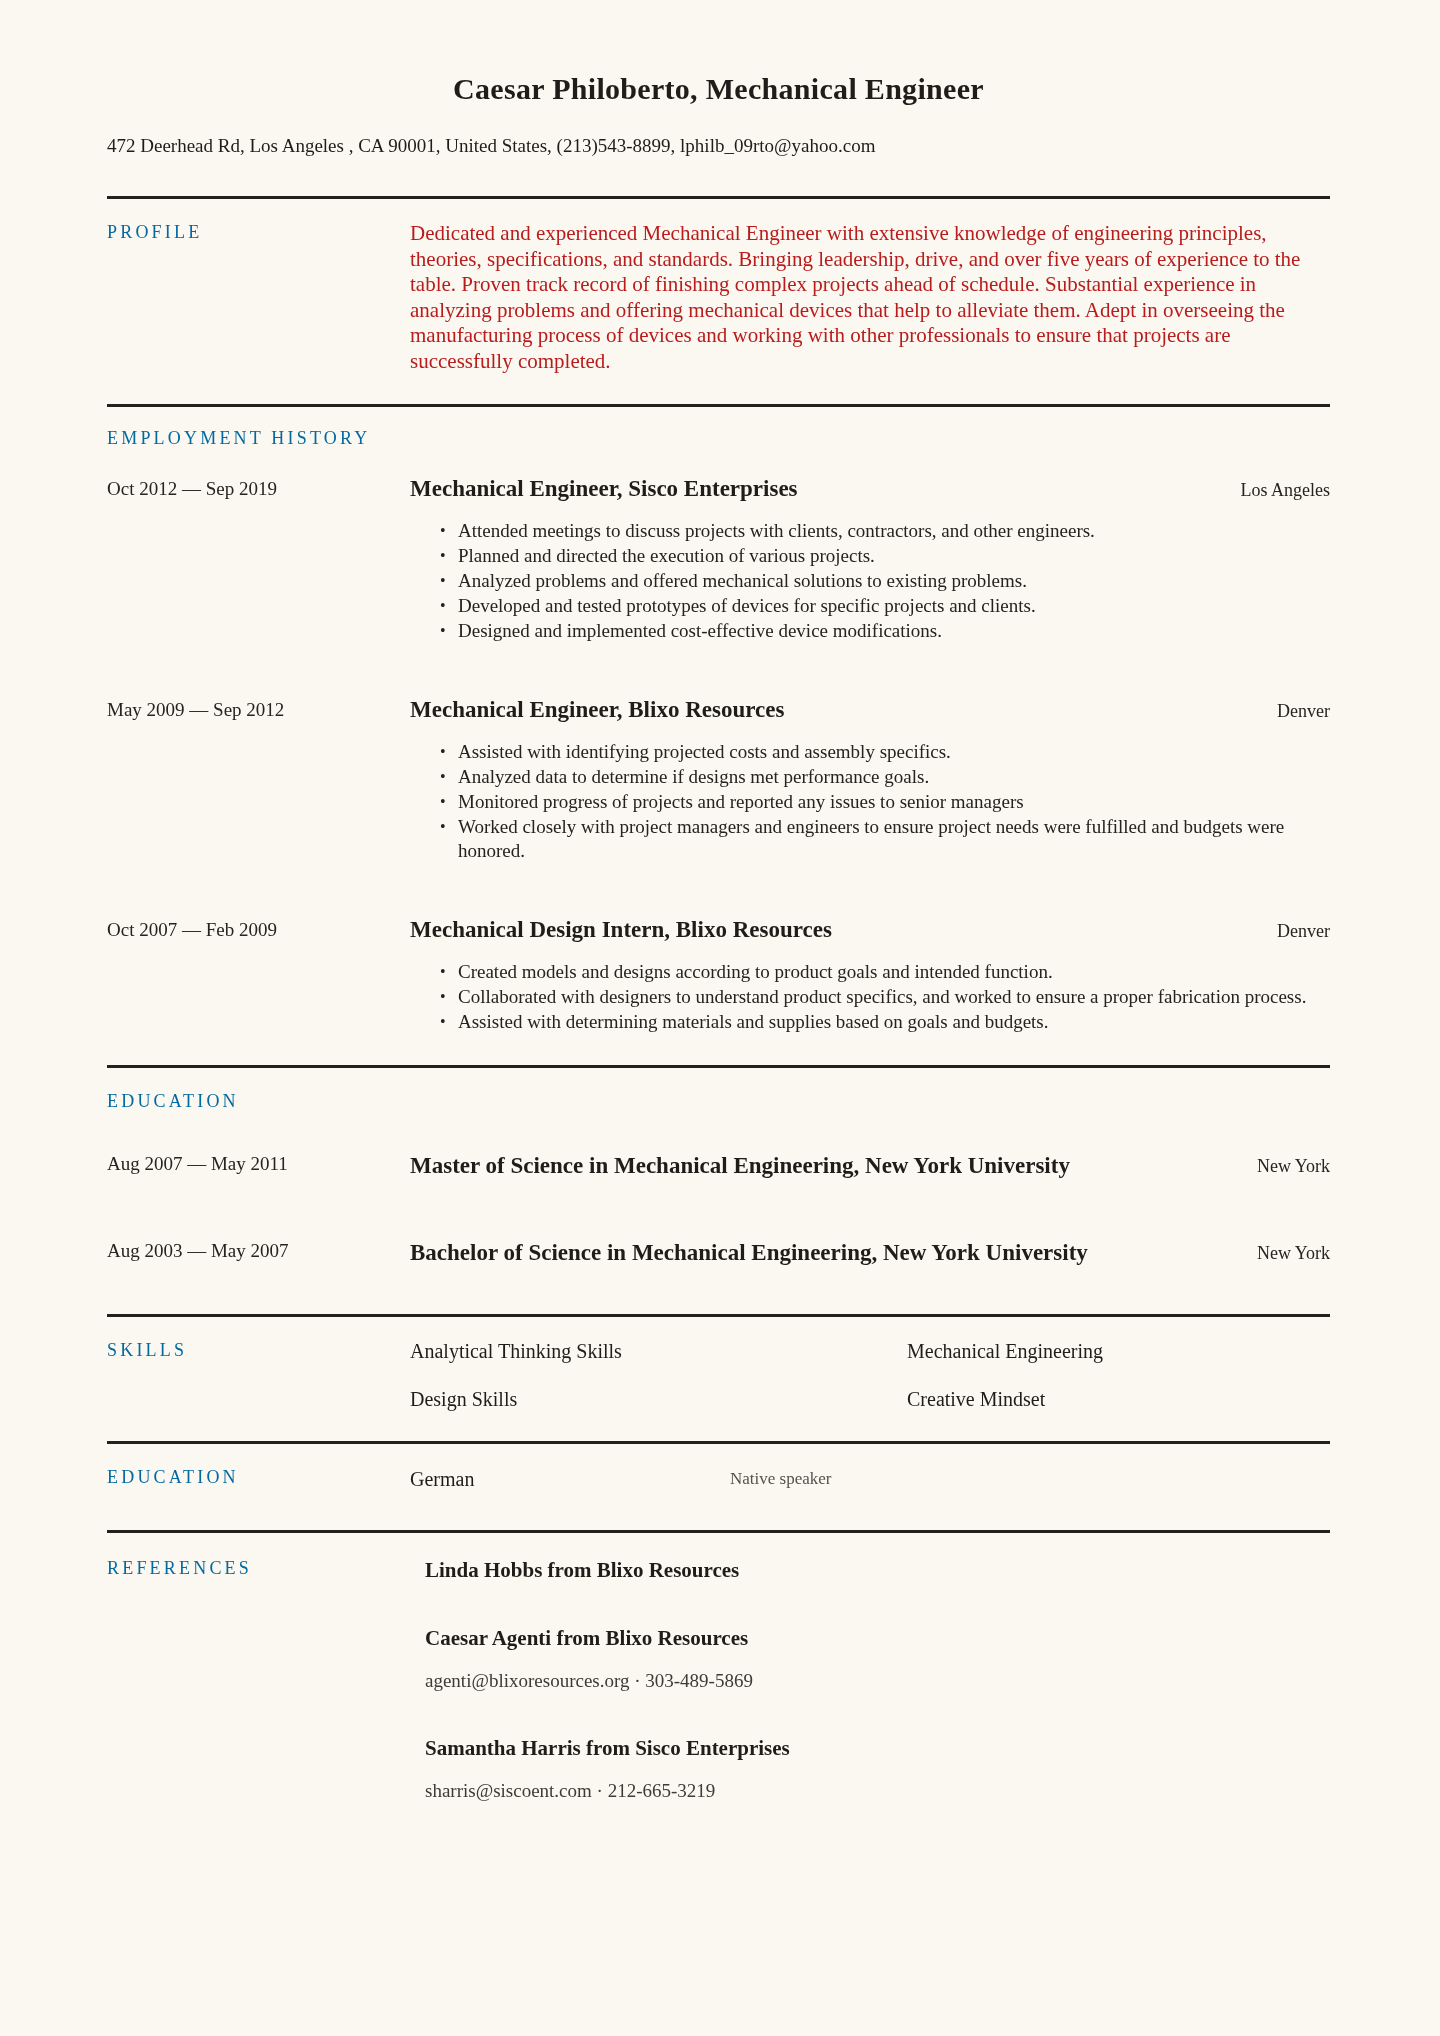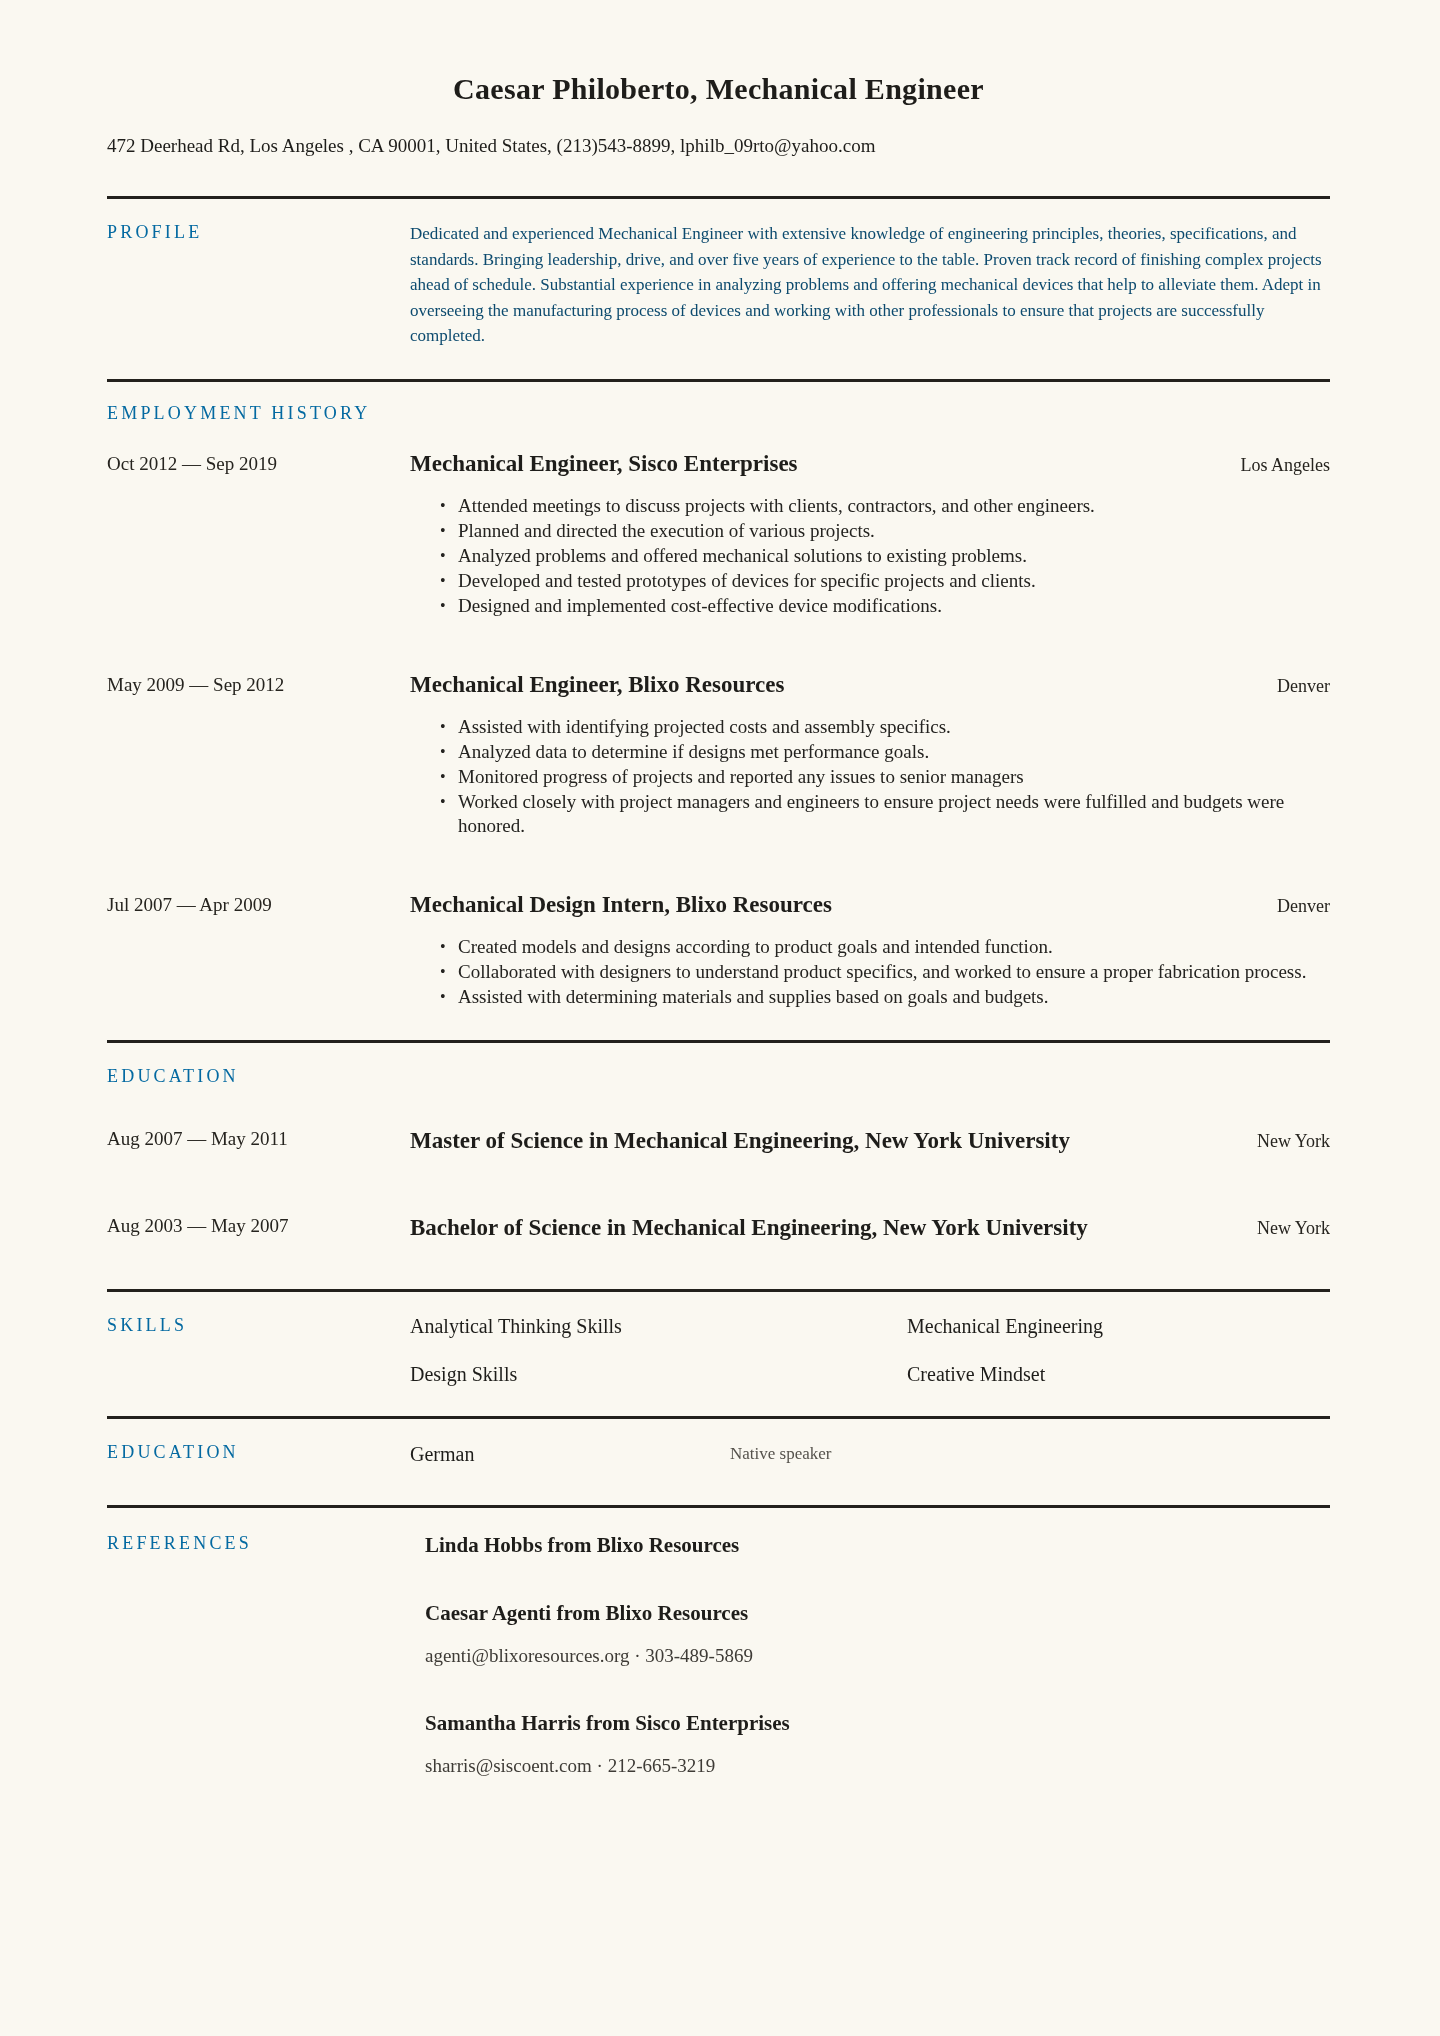--- a/index.html
+++ b/index.html
@@ -15,21 +15,21 @@
   .name { font-size:30px; font-weight:bold; text-align:center; line-height:33px; letter-spacing:.3px; }
   .contact { font-size:19px; margin-top:28px; line-height:25px; }
 
   .rule { height:3px; background:#23211d; margin-top:38px; }
 
   .section { display:grid; grid-template-columns:303px 1fr; }
   .sec-label { font-size:18px; letter-spacing:3.2px; line-height:22px; color:#0369a1; }
 
   
   .sec-profile { padding-top:22px; }
-  .profile-text { font-size:17px; line-height:25.5px; color:#0c4a6e; }
+  .profile-text { font-size:21px; line-height:25.5px; color:#b91c1c; }
   .rule-emp { margin-top:30px; }
 
   
   .sec-emp-label { padding-top:20px; }
   .job { display:grid; grid-template-columns:303px 1fr; }
   .job-1 { margin-top:26px; }
   .job-2, .job-3 { margin-top:52px; }
   .dates { font-size:19px; line-height:28px; color:#26241f; }
   .job-head { display:flex; justify-content:space-between; align-items:baseline; }
   .job-title { font-size:23px; font-weight:bold; line-height:28px; }
@@ -118,21 +118,21 @@
       <ul class="bullets">
         <li>Assisted with identifying projected costs and assembly specifics.</li>
         <li>Analyzed data to determine if designs met performance goals.</li>
         <li>Monitored progress of projects and reported any issues to senior managers</li>
         <li>Worked closely with project managers and engineers to ensure project needs were fulfilled and budgets were honored.</li>
       </ul>
     </div>
   </div>
 
   <div class="job job-3">
-    <div class="dates">Jul 2007 — Apr 2009</div>
+    <div class="dates">Oct 2007 — Feb 2009</div>
     <div class="job-right">
       <div class="job-head">
         <div class="job-title">Mechanical Design Intern, Blixo Resources</div>
         <div class="place">Denver</div>
       </div>
       <ul class="bullets">
         <li>Created models and designs according to product goals and intended function.</li>
         <li>Collaborated with designers to understand product specifics, and worked to ensure a proper fabrication process.</li>
         <li>Assisted with determining materials and supplies based on goals and budgets.</li>
       </ul>

